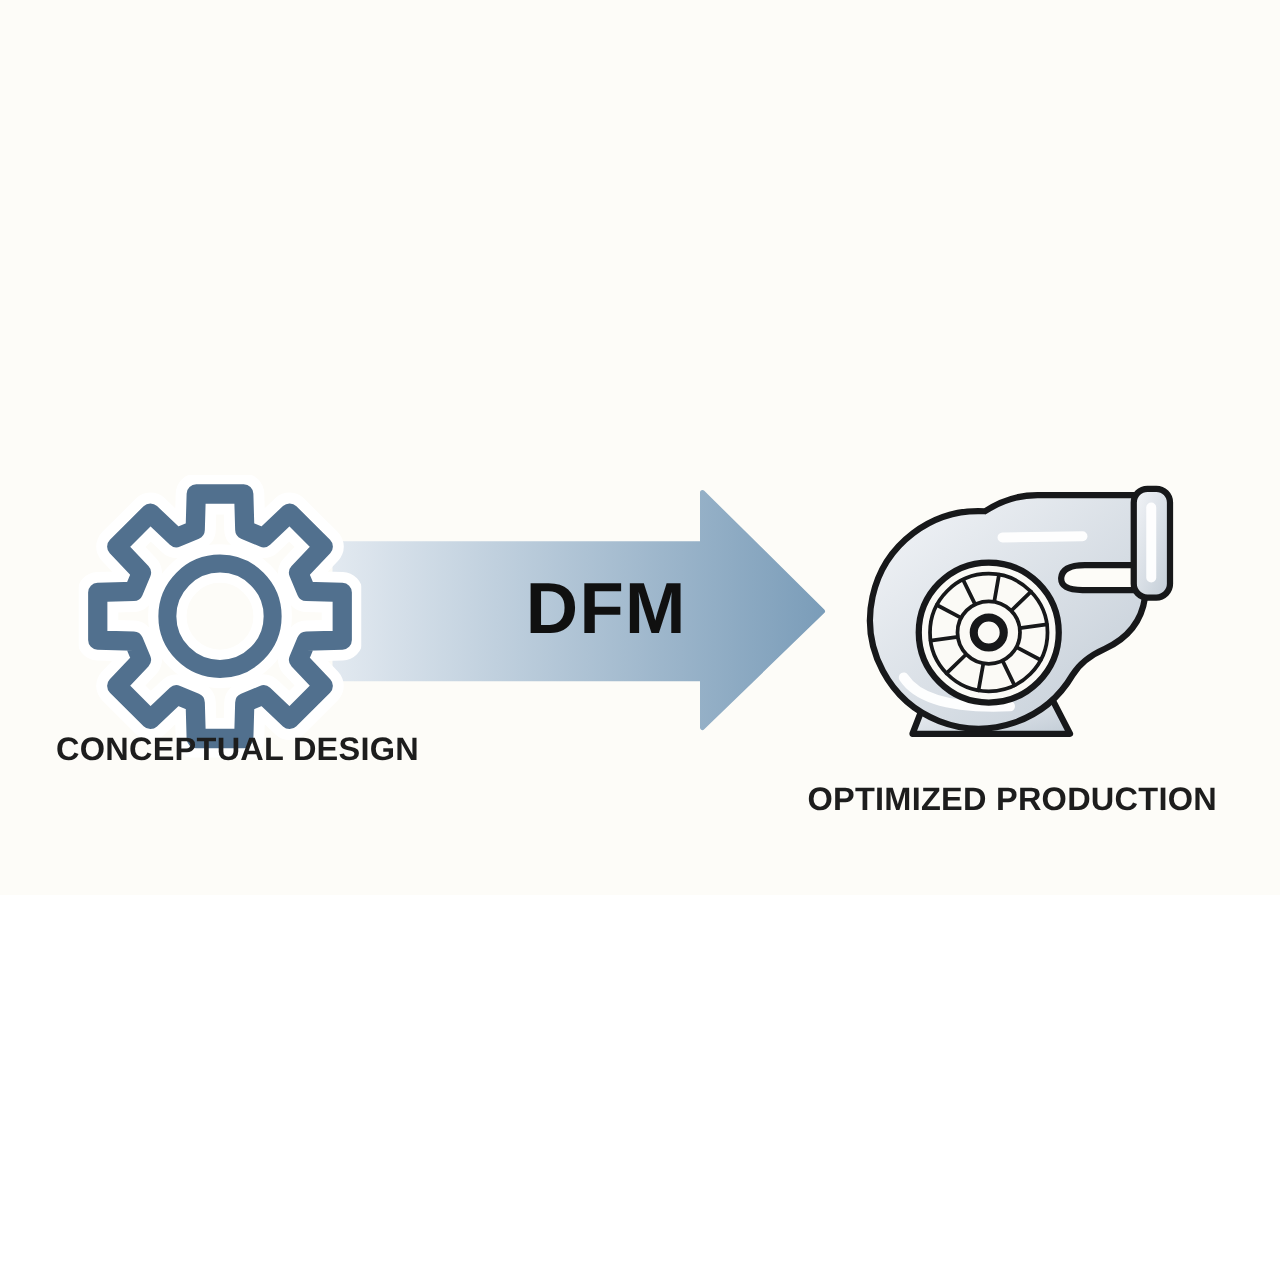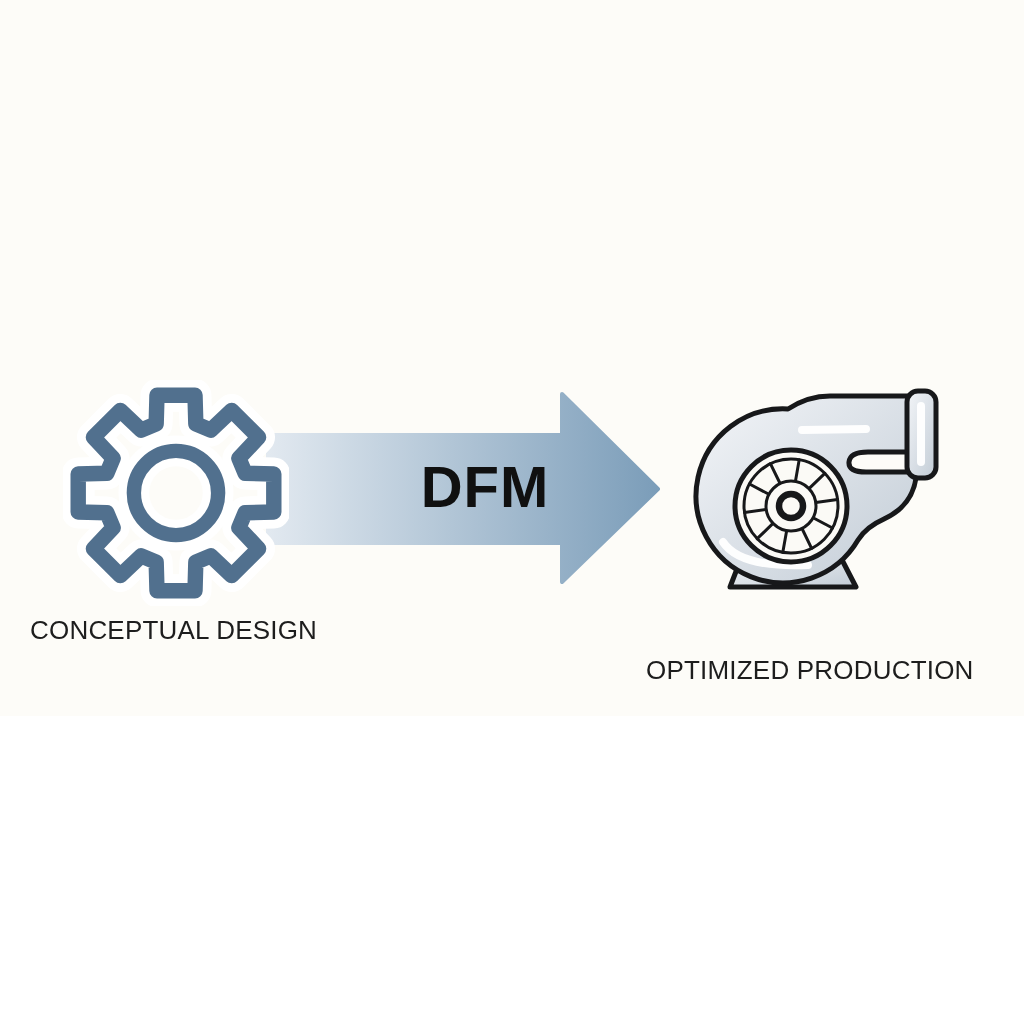--- a/index.html
+++ b/index.html
@@ -12,22 +12,22 @@
   }
   .arrow-svg{position:absolute;left:260px;top:392px;width:406px;height:196px;z-index:1;}
   .gear-svg{position:absolute;left:63px;top:380px;width:226px;height:226px;z-index:2;}
   .turbo-svg{position:absolute;left:690px;top:384px;width:270px;height:222px;z-index:2;}
   .dfm-label{
     position:absolute;left:400px;top:452px;width:170px;height:70px;
     line-height:70px;text-align:center;z-index:3;
     font-size:58px;font-weight:700;letter-spacing:1px;color:#101010;
   }
   .stage-label{
-    position:absolute;top:613px;width:320px;text-align:left;z-index:3;
-    font-size:26px;font-weight:400;letter-spacing:0.2px;color:#1d1d1d;
+    position:absolute;top:582px;width:320px;text-align:center;z-index:3;
+    font-size:26px;font-weight:700;letter-spacing:0.2px;color:#1d1d1d;
     line-height:34px;white-space:nowrap;
   }
   .stage-label.left{left:30px;}
   .stage-label.right{left:646px;margin-top:40px;}
 </style>
 </head>
 <body>
 
 <div class="canvas">
 

